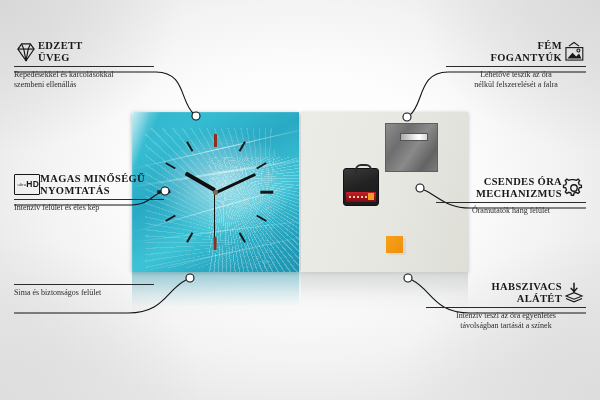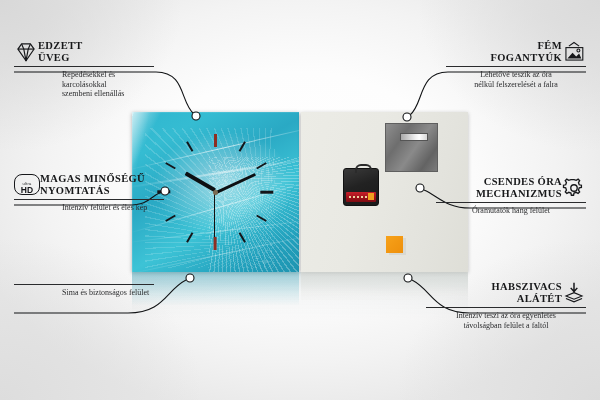--- a/index.html
+++ b/index.html
@@ -107,29 +107,29 @@
     font-size:10.5px;font-weight:bold;color:#17181a;
     letter-spacing:.35px;line-height:11.5px;text-transform:uppercase;
   }
   .co-rule{height:1px;background:#2a2b2d;margin:3px 0 3px 0;}
   .co-sub{
     font-family:"Liberation Serif",serif;
     font-size:8px;color:#2c2d2f;line-height:9.5px;
   }
   .left .co-head{justify-content:flex-start;}
   .left .co-title{text-align:left;}
-  .left .co-sub{text-align:left;margin-left:48px;}
+  .left .co-sub{text-align:left;}
   .right .co-head{justify-content:flex-end;}
   .right .co-title{text-align:right;}
   .right .co-sub{text-align:center;}
   .ico{width:24px;height:22px;flex:0 0 auto;color:#16171a;}
   .ico svg{display:block;width:100%;height:100%;}
   .hdbox{
-    width:24px;height:19px;border:1.4px solid #16171a;border-radius:8px;
-    display:flex;flex-direction:column;align-items:center;justify-content:flex-end;line-height:1;
+    width:24px;height:19px;border:1.4px solid #16171a;border-radius:1px;
+    display:flex;flex-direction:row;align-items:center;justify-content:flex-end;line-height:1;
   }
   .hdbox .u{font-size:4px;font-family:"Liberation Sans",sans-serif;letter-spacing:.2px;}
   .hdbox .h{font-size:8.5px;font-weight:bold;font-family:"Liberation Sans",sans-serif;letter-spacing:.2px;}
 
   
   #wires{position:absolute;left:0;top:0;width:600px;height:400px;pointer-events:none;}
   #wires path{fill:none;stroke:#111315;stroke-width:1.1;}
   #wires circle{fill:#ffffff;stroke:#111315;stroke-width:1.1;}
 </style>
 </head>
@@ -292,16 +292,16 @@
         <svg viewBox="0 0 32 30">
             <g fill="none" stroke="currentColor" stroke-width="1.5">
           <path d="M16 1 L16 12 M11.5 8 L16 13 L20.5 8" stroke-width="2"></path>
           <path d="M16 14.5 L27 19 L16 23.5 L5 19 Z"></path>
           <path d="M5 22.5 L16 27 L27 22.5"></path>
         </g>
           </svg>
       </span>
     </div>
     <div class="co-rule"></div>
-    <div class="co-sub"><span>Intenzív teszi az óra egyenletes</span><br><span>távolságban felület a faltól</span></div>
+    <div class="co-sub"><span>Intenzív teszi az óra egyenletes</span><br><span>távolságban tartását a színek</span></div>
   </div>
 
 </div>
 
 </body></html>

